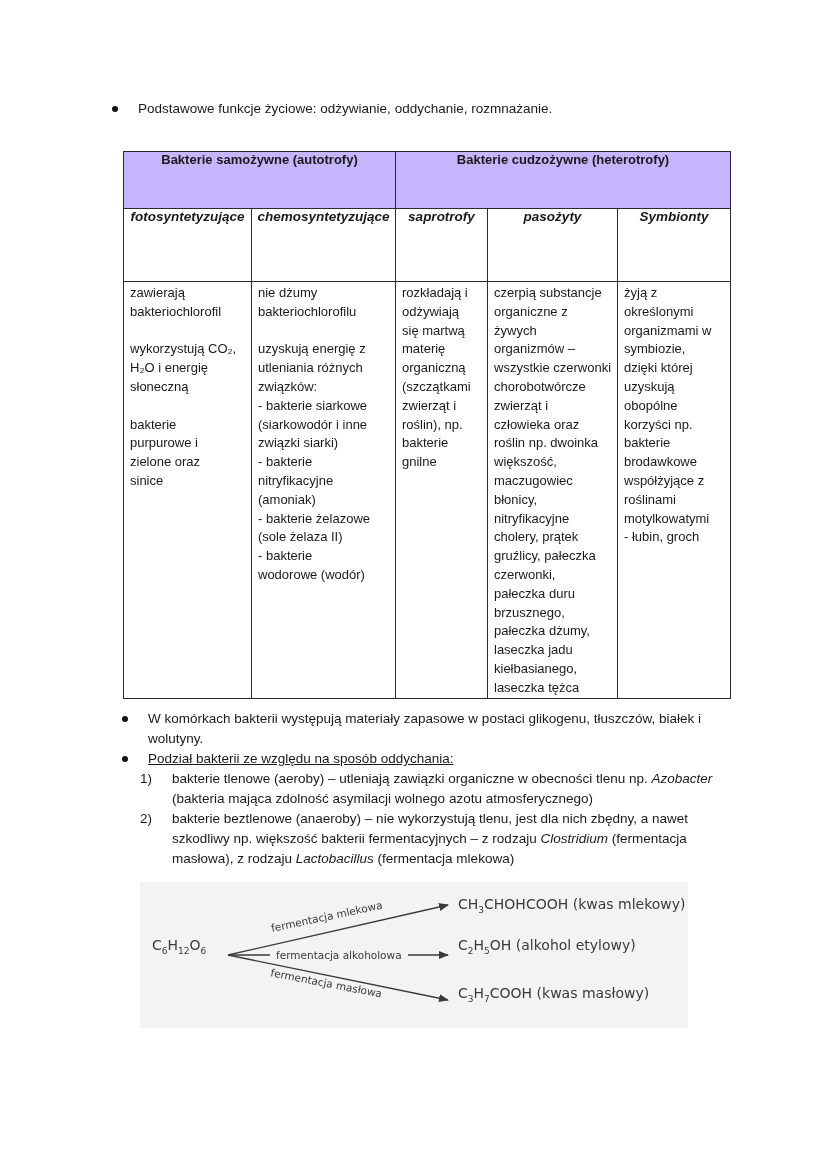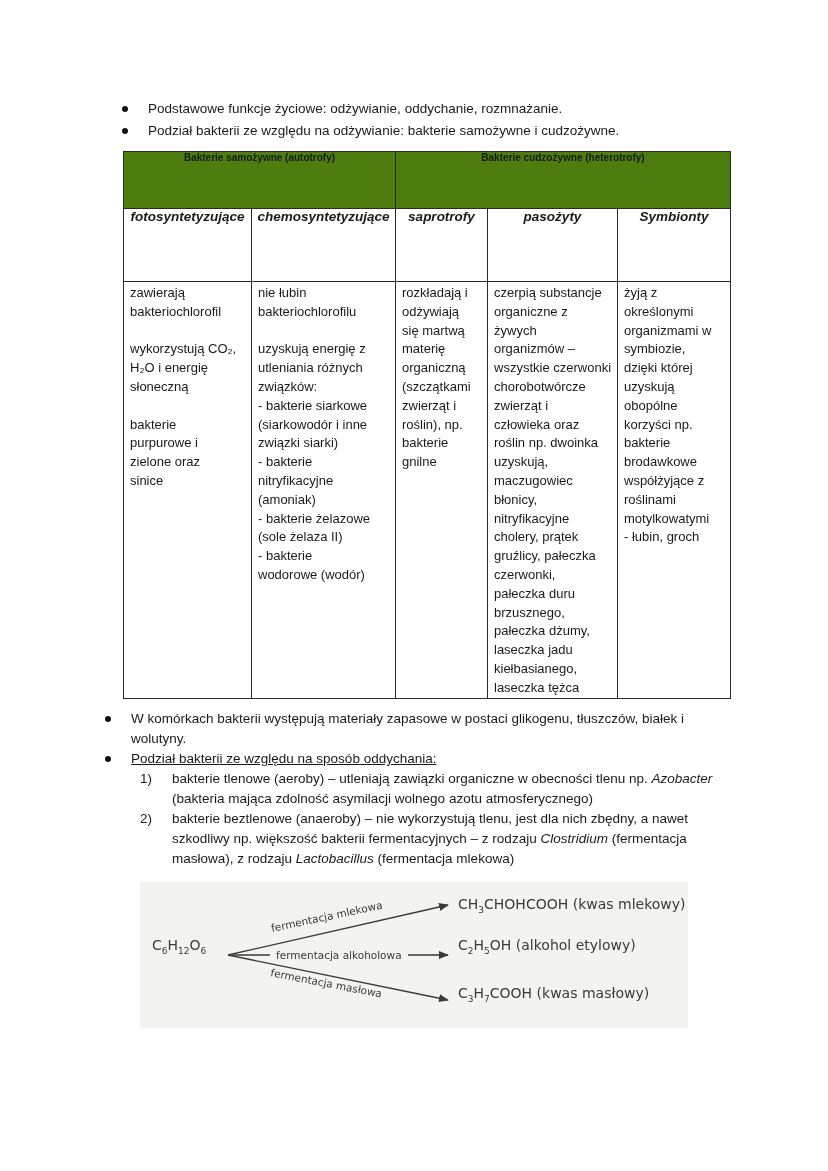--- a/index.html
+++ b/index.html
@@ -4,61 +4,61 @@
 <style>
   * { box-sizing: border-box; margin: 0; padding: 0; }
   html, body { width: 828px; height: 1171px; background: #ffffff; }
   body {
     position: relative;
     font-family: "Liberation Sans", "DejaVu Sans", sans-serif;
     color: #1a1a1a;
     font-size: 13.5px;
     overflow: hidden;
   }
-  .bullets-top { position: absolute; left: 118px; top: 98px; width: 640px; }
+  .bullets-top { position: absolute; left: 108px; top: 98px; width: 640px; }
   .bullet-row { position: relative; padding-left: 30px; line-height: 22px; height: 22px; }
   .bullet-dot {
     position: absolute; left: 4px; top: 8px;
     width: 6px; height: 6px; border-radius: 50%; background: #111;
   }
 
   table.bact {
     position: absolute; left: 123px; top: 151px; width: 607px;
     border-collapse: collapse; table-layout: fixed;
   }
   table.bact td, table.bact th {
     border: 1.5px solid #2a2a2a;
     vertical-align: top;
   }
   .hdr-main th {
-    background: #4d7c0f;
+    background: #c4b5fd;
     height: 57px;
     font-weight: bold;
-    font-size: 10px;
+    font-size: 13px;
     text-align: center;
     vertical-align: middle;
   }
   .hdr-sub th {
     height: 73px;
     font-weight: bold;
     font-style: italic;
     font-size: 13.5px;
     text-align: center;
     vertical-align: middle;
   }
   .body-row td {
     height: 412px;
     padding: 2px 5px 0 6px;
     line-height: 18.8px;
     font-size: 13px;
   }
   .cell-line { display: block; min-height: 18.8px; }
   .cell-gap { display: block; height: 18.8px; }
 
-  .bullets-mid { position: absolute; left: 101px; top: 709px; width: 640px; }
+  .bullets-mid { position: absolute; left: 118px; top: 709px; width: 640px; }
   .bullets-mid .bullet-row { height: auto; }
   .u { text-decoration: underline; }
   .num-list { position: absolute; left: 140px; top: 769px; width: 600px; }
   .num-item { position: relative; padding-left: 32px; line-height: 20px; }
   .num-label { position: absolute; left: 0; top: 0; }
   i { font-style: italic; }
 
   .diagram {
     position: absolute; left: 140px; top: 882px; width: 548px; height: 146px;
     background: #f3f3f1;
@@ -67,24 +67,20 @@
   .formula { font-family: "DejaVu Sans", sans-serif; fill: #3a3a3a; font-size: 14px; }
   .label { font-family: "DejaVu Sans", sans-serif; fill: #3a3a3a; font-size: 10.5px; }
 </style>
 </head>
 <body>
 
 <div class="bullets-top">
   <div class="bullet-row">
     <span class="bullet-dot"></span>
     <span>Podstawowe funkcje życiowe: odżywianie, oddychanie, rozmnażanie.</span>
-  </div>
-  <div class="bullet-row">
-    <span class="bullet-dot"></span>
-    <span>Podział bakterii ze względu na odżywianie: bakterie samożywne i cudzożywne.</span>
   </div>
 </div>
 
 <table class="bact">
   <colgroup>
     <col style="width:128px">
       <col style="width:144px">
       <col style="width:92px">
       <col style="width:130px">
       <col style="width:113px">
@@ -109,21 +105,21 @@
           <span class="cell-line">wykorzystują CO₂,</span>
           <span class="cell-line">H₂O i energię</span>
           <span class="cell-line">słoneczną</span>
           <span class="cell-gap"></span>
           <span class="cell-line">bakterie</span>
           <span class="cell-line">purpurowe i</span>
           <span class="cell-line">zielone oraz</span>
           <span class="cell-line">sinice</span>
         </td>
     <td>
-          <span class="cell-line">nie łubin</span>
+          <span class="cell-line">nie dżumy</span>
           <span class="cell-line">bakteriochlorofilu</span>
           <span class="cell-gap"></span>
           <span class="cell-line">uzyskują energię z</span>
           <span class="cell-line">utleniania różnych</span>
           <span class="cell-line">związków:</span>
           <span class="cell-line">- bakterie siarkowe</span>
           <span class="cell-line">(siarkowodór i inne</span>
           <span class="cell-line">związki siarki)</span>
           <span class="cell-line">- bakterie</span>
           <span class="cell-line">nitryfikacyjne</span>
@@ -148,21 +144,21 @@
     <td>
           <span class="cell-line">czerpią substancje</span>
           <span class="cell-line">organiczne z</span>
           <span class="cell-line">żywych</span>
           <span class="cell-line">organizmów –</span>
           <span class="cell-line">wszystkie czerwonki</span>
           <span class="cell-line">chorobotwórcze</span>
           <span class="cell-line">zwierząt i</span>
           <span class="cell-line">człowieka oraz</span>
           <span class="cell-line">roślin np. dwoinka</span>
-          <span class="cell-line">uzyskują,</span>
+          <span class="cell-line">większość,</span>
           <span class="cell-line">maczugowiec</span>
           <span class="cell-line">błonicy,</span>
           <span class="cell-line">nitryfikacyjne</span>
           <span class="cell-line">cholery, prątek</span>
           <span class="cell-line">gruźlicy, pałeczka</span>
           <span class="cell-line">czerwonki,</span>
           <span class="cell-line">pałeczka duru</span>
           <span class="cell-line">brzusznego,</span>
           <span class="cell-line">pałeczka dżumy,</span>
           <span class="cell-line">laseczka jadu</span>

